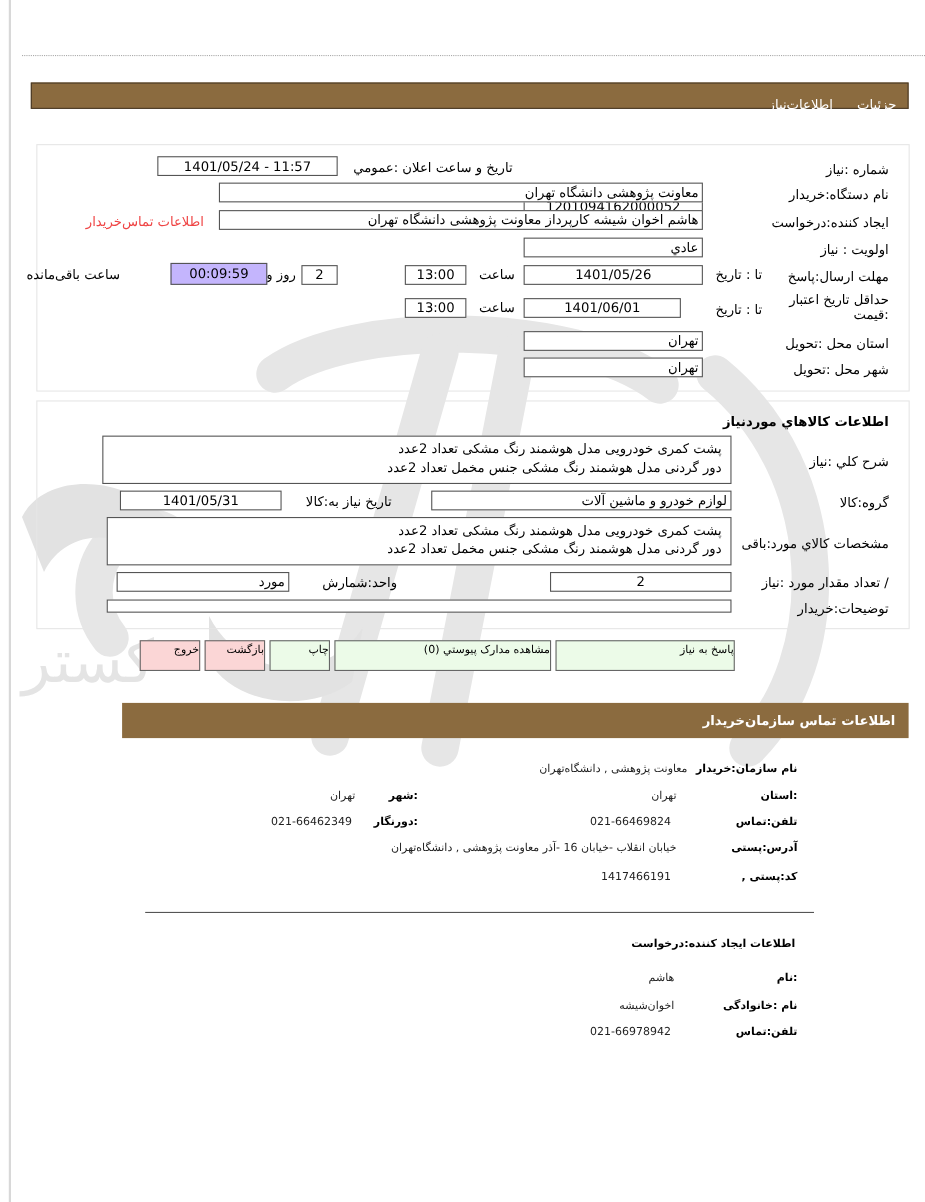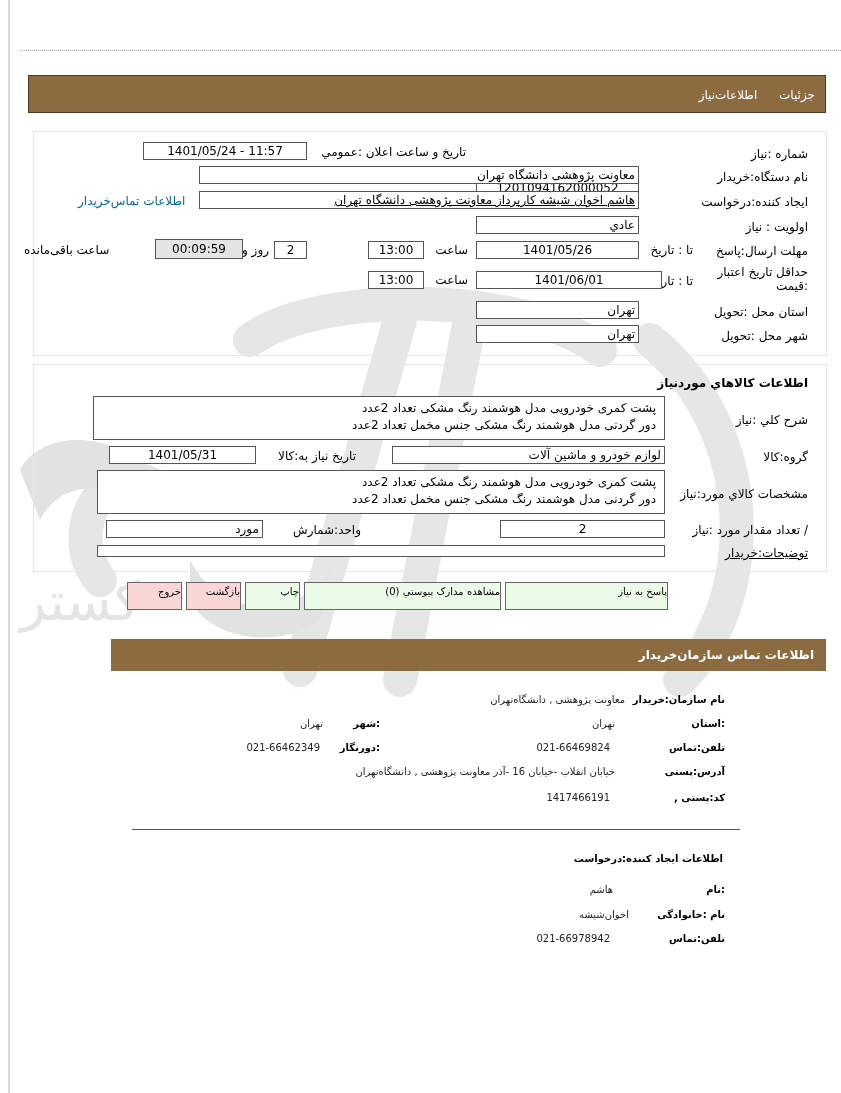--- a/index.html
+++ b/index.html
@@ -1,32 +1,32 @@
 <!DOCTYPE html>
 <html><head>
 <meta charset="utf-8">
 <style>
   html, body { margin:0; padding:0; background:#fff; }
   body { width:841px; height:1093px; position:relative; overflow:hidden; font-family:"DejaVu Sans", sans-serif; font-size:12px; color:#000; }
   .left-rule { position:absolute; left:8px; top:0; width:2px; height:1093px; background:#d8d8d8; }
   .dotted-rule { position:absolute; left:20px; top:50px; width:821px; height:0; border-top:1px dotted #aaa; }
   .watermark { position:absolute; left:0; top:280px; width:841px; height:420px; pointer-events:none; }
   .brown-bar { position:absolute; background:#8b6b3f; color:#fff; direction:rtl; }
-  .top-bar { left:28px; top:75px; width:798px; height:38px; border:1px solid #4a3a26; box-sizing:border-box; }
+  .top-bar { left:28px; top:75px; width:798px; height:24px; border:1px solid #4a3a26; box-sizing:border-box; }
   .top-bar .tabs { position:absolute; right:10px; top:12px; font-size:12px; }
   .top-bar .tabs span { margin-left:18px; }
   .panel { position:absolute; border:1px solid #e6e6e6; background:transparent; }
   .p1 { left:33px; top:131px; width:792px; height:223px; }
   .p2 { left:33px; top:364px; width:792px; height:206px; }
   .lbl { position:absolute; direction:rtl; text-align:right; font-size:12px; white-space:nowrap; }
   .box { position:absolute; border:1px solid #555; background:#fff; box-sizing:border-box; direction:rtl; text-align:right; font-size:12px; padding:0 3px; line-height:16px; height:18px; white-space:nowrap; overflow:hidden; }
   .box.ltr { direction:ltr; text-align:center; }
   .box.multi { height:auto; white-space:normal; line-height:17px; padding:3px 8px; }
-  .timer { background:#e5e5e5; text-align:center; direction:ltr; }
-  .link { color:#0369a1; }
+  .timer { background:#c4b5fd; text-align:center; direction:ltr; }
+  .link { color:#ef4444; }
   .btn { position:absolute; border:1px solid #666; box-sizing:border-box; height:28px; text-align:right; line-height:18px; font-size:10px; direction:rtl; cursor:pointer; }
   .btn.green { background:#ecfbe8; }
   .btn.pink { background:#fbd6d6; }
   .section-title { position:absolute; direction:rtl; font-weight:bold; font-size:12px; }
   .contact-bar { left:111px; top:639px; width:715px; height:32px; }
   .contact-bar .t { position:absolute; right:12px; top:9px; font-weight:bold; font-size:12px; }
   .c-lbl { position:absolute; direction:rtl; text-align:right; font-weight:bold; font-size:10px; white-space:nowrap; }
   .c-val { position:absolute; direction:rtl; text-align:right; font-size:10px; white-space:nowrap; color:#222; }
   .c-val.ltr { direction:ltr; }
   .hr { position:absolute; left:132px; top:829px; width:608px; height:0; border-top:1px solid #555; }
@@ -63,42 +63,42 @@
 
 <div class="lbl" style="right:33px;top:147px;">شماره :نیاز</div>
 <div class="box ltr" style="left:476px;top:142px;width:163px;margin-top:37px;">1201094162000052</div>
 <div class="lbl" style="right:375px;top:145px;">تاریخ و ساعت اعلان :عمومي</div>
 <div class="box ltr" style="left:143px;top:142px;width:164px;">1401/05/24 - 11:57</div>
 
 <div class="lbl" style="right:33px;top:170px;">نام دستگاه:خریدار</div>
 <div class="box" style="left:199px;top:166px;width:440px;">معاونت پژوهشی دانشگاه تهران</div>
 
 <div class="lbl" style="right:33px;top:195px;">ایجاد کننده:درخواست</div>
-<div class="box" style="left:199px;top:191px;width:440px;text-decoration:underline;">هاشم اخوان شیشه کارپرداز معاونت پژوهشی دانشگاه تهران</div>
+<div class="box" style="left:199px;top:191px;width:440px;">هاشم اخوان شیشه کارپرداز معاونت پژوهشی دانشگاه تهران</div>
 <div class="lbl link" style="left:78px;top:194px;">اطلاعات تماس‌خریدار</div>
 
 <div class="lbl" style="right:33px;top:220px;">اولویت : نیاز</div>
 <div class="box" style="left:476px;top:216px;width:163px;">عادي</div>
 
 <div class="lbl" style="right:33px;top:244px;">مهلت ارسال:پاسخ</div>
 <div class="lbl" style="right:148px;top:243px;">تا : تاریخ</div>
 <div class="box ltr" style="left:476px;top:241px;width:163px;">1401/05/26</div>
 <div class="lbl" style="right:373px;top:243px;">ساعت</div>
 <div class="box ltr" style="left:368px;top:241px;width:56px;">13:00</div>
 <div class="box ltr" style="left:274px;top:241px;width:33px;">2</div>
 <div class="lbl" style="left:242px;top:243px;">روز و</div>
 <div class="box timer" style="left:155px;top:239px;width:88px;height:20px;line-height:18px;">00:09:59</div>
 <div class="lbl" style="left:24px;top:243px;">ساعت باقی‌مانده</div>
 
 <div class="lbl" style="right:33px;top:265px;line-height:14px;">
   <div>حداقل تاریخ اعتبار</div>
   <div>:قیمت</div>
 </div>
 <div class="lbl" style="right:148px;top:274px;">تا : تاریخ</div>
-<div class="box ltr" style="left:476px;top:271px;width:186px;">1401/06/01</div>
+<div class="box ltr" style="left:476px;top:271px;width:143px;">1401/06/01</div>
 <div class="lbl" style="right:373px;top:273px;">ساعت</div>
 <div class="box ltr" style="left:368px;top:271px;width:56px;">13:00</div>
 
 <div class="lbl" style="right:33px;top:305px;">استان محل :تحویل</div>
 <div class="box" style="left:476px;top:301px;width:163px;">تهران</div>
 
 <div class="lbl" style="right:33px;top:329px;">شهر محل :تحویل</div>
 <div class="box" style="left:476px;top:325px;width:163px;">تهران</div>
 
 <div class="panel p2"></div>
@@ -108,32 +108,32 @@
 <div class="box multi" style="left:93px;top:396px;width:572px;height:44px;">
   <div>پشت کمری خودرویی مدل هوشمند رنگ    مشکی تعداد 2عدد</div>
   <div>دور گردنی مدل هوشمند رنگ  مشکی جنس    مخمل تعداد 2عدد</div>
 </div>
 
 <div class="lbl" style="right:33px;top:450px;">گروه:کالا</div>
 <div class="box" style="left:392px;top:446px;width:273px;">لوازم خودرو و ماشین آلات</div>
 <div class="lbl" style="right:485px;top:449px;">تاریخ نیاز به:کالا</div>
 <div class="box ltr" style="left:109px;top:446px;width:147px;">1401/05/31</div>
 
-<div class="lbl" style="right:33px;top:487px;">مشخصات کالاي مورد:نیاز</div>
+<div class="lbl" style="right:33px;top:487px;">مشخصات کالاي مورد:باقی</div>
 <div class="box multi" style="left:97px;top:470px;width:568px;height:44px;">
   <div>پشت کمری خودرویی مدل هوشمند رنگ    مشکی تعداد 2عدد</div>
   <div>دور گردنی مدل هوشمند رنگ  مشکی جنس    مخمل تعداد 2عدد</div>
 </div>
 
 <div class="lbl" style="right:33px;top:523px;">/ تعداد مقدار مورد :نیاز</div>
 <div class="box ltr" style="left:500px;top:520px;width:165px;">2</div>
 <div class="lbl" style="right:480px;top:523px;">واحد:شمارش</div>
 <div class="box" style="left:106px;top:520px;width:157px;">مورد</div>
 
-<div class="lbl" style="right:33px;top:546px;text-decoration:underline;">توضیحات:خریدار</div>
+<div class="lbl" style="right:33px;top:546px;">توضیحات:خریدار</div>
 <div class="box" style="left:97px;top:545px;width:568px;height:12px;"></div>
 
 <div class="btn green" style="left:505px;top:582px;width:163px;">پاسخ به نیاز</div>
 <div class="btn green" style="left:304px;top:582px;width:197px;">مشاهده مدارک پیوستي (0)</div>
 <div class="btn green" style="left:245px;top:582px;width:55px;">چاپ</div>
 <div class="btn pink" style="left:186px;top:582px;width:55px;">بازگشت</div>
 <div class="btn pink" style="left:127px;top:582px;width:55px;">خروج</div>
 
 <div class="brown-bar contact-bar">
   <div class="t">اطلاعات  تماس سازمان‌خریدار</div>
@@ -157,15 +157,15 @@
 
 <div class="c-lbl" style="right:116px;top:792px;">کد:پستی ,</div>
 <div class="c-val ltr" style="right:231px;top:792px;">1417466191</div>
 
 <div class="hr"></div>
 
 <div class="c-lbl" style="right:118px;top:853px;">اطلاعات ایجاد کننده:درخواست</div>
 <div class="c-lbl" style="right:116px;top:884px;">:نام</div>
 <div class="c-val" style="right:228px;top:884px;">هاشم</div>
 <div class="c-lbl" style="right:116px;top:909px;">نام :خانوادگی</div>
-<div class="c-val" style="right:212px;top:909px;">اخوان‌شیشه</div>
+<div class="c-val" style="right:228px;top:909px;">اخوان‌شیشه</div>
 <div class="c-lbl" style="right:116px;top:933px;">تلفن:تماس</div>
 <div class="c-val ltr" style="right:231px;top:933px;">021-66978942</div>
 
 </body></html>

